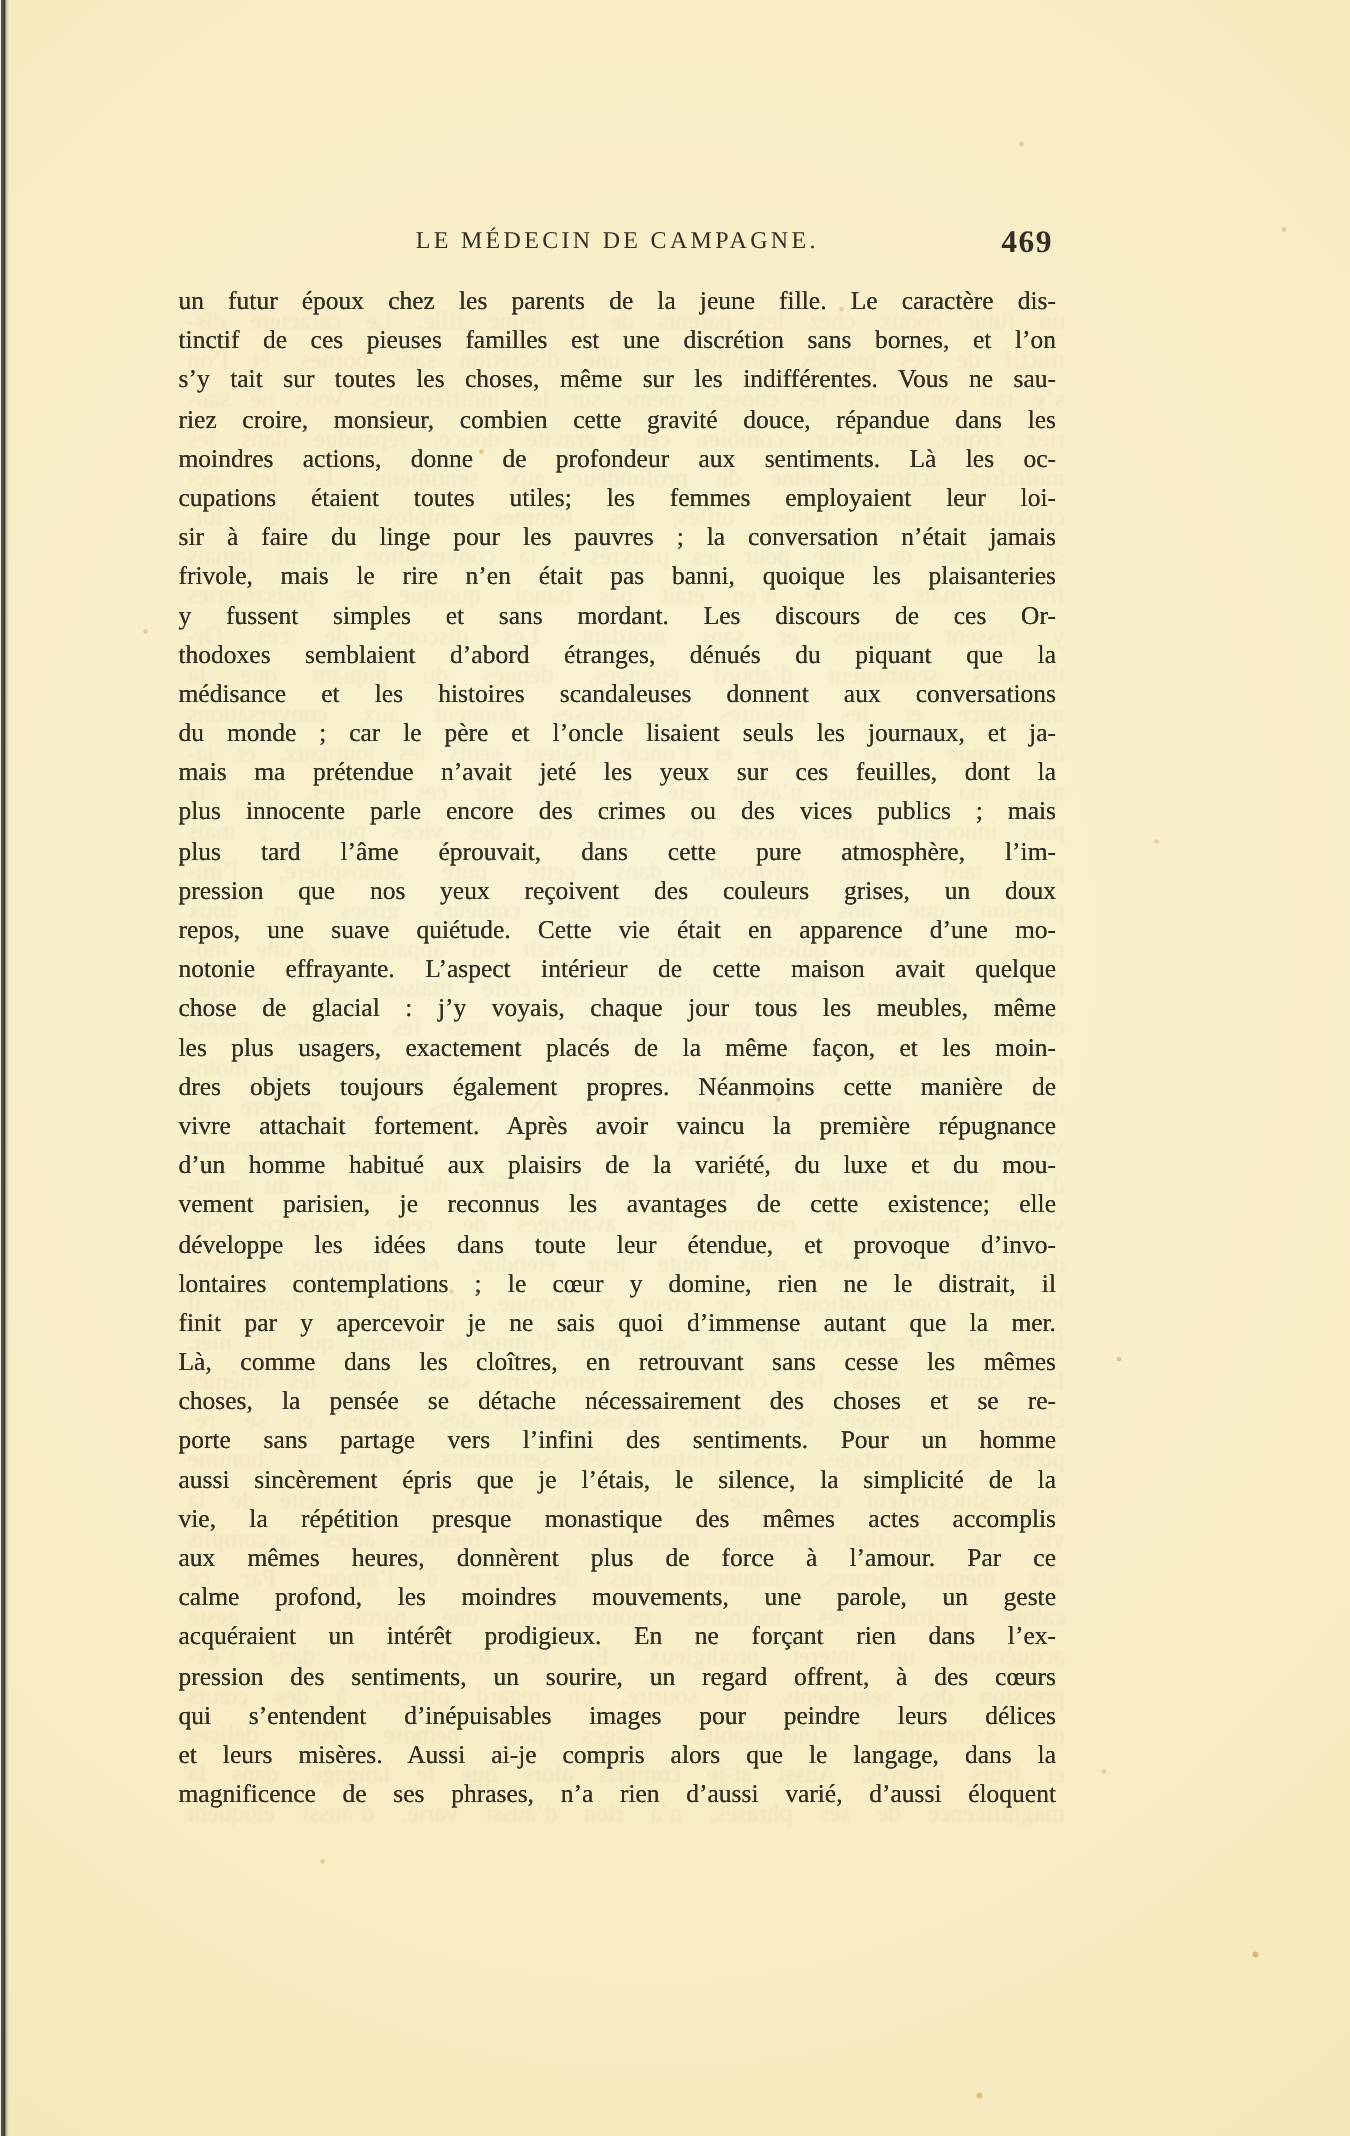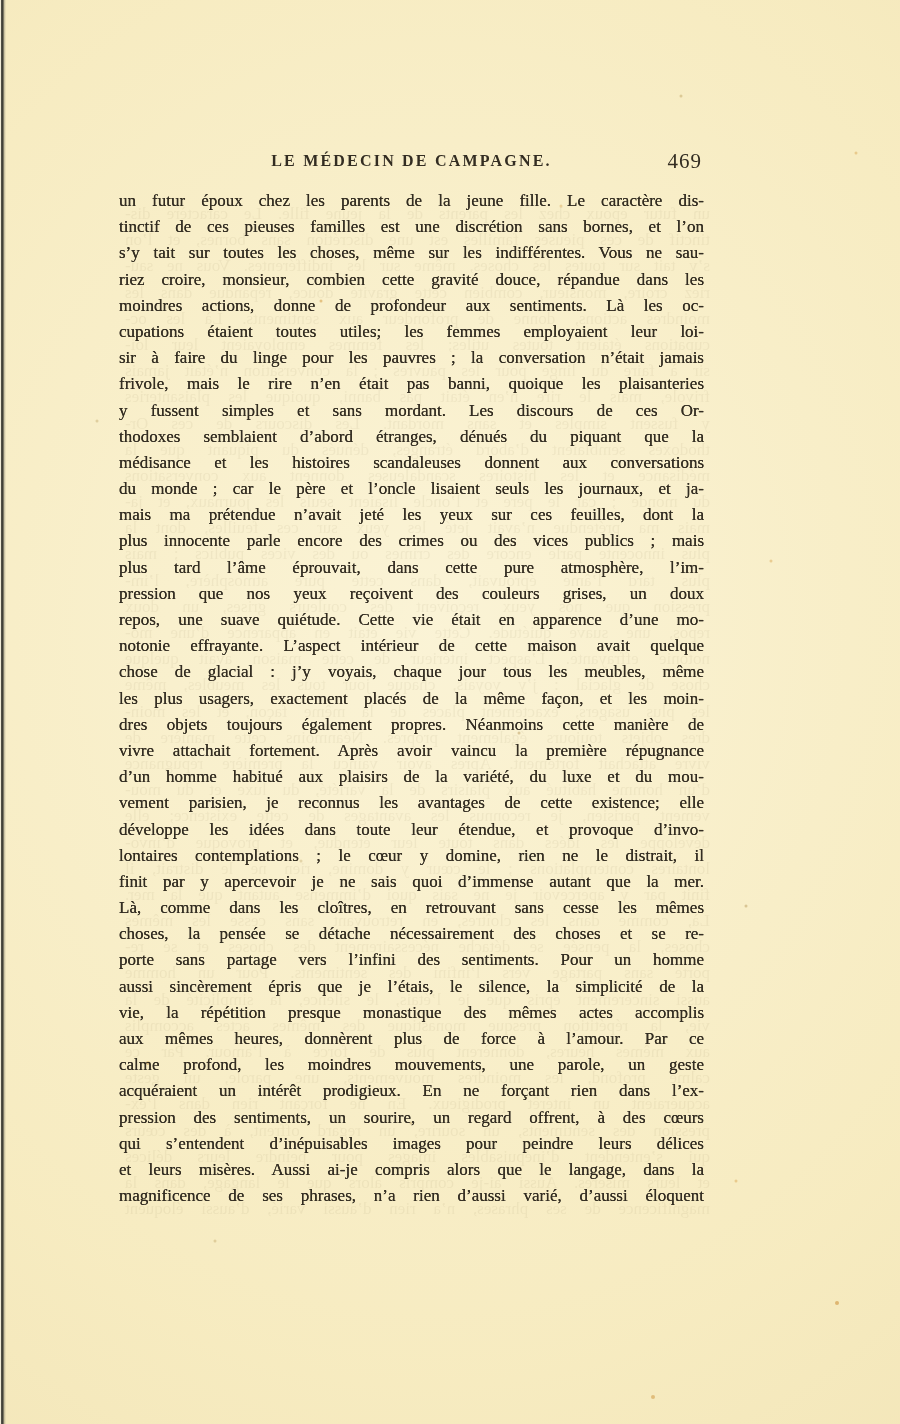--- a/index.html
+++ b/index.html
@@ -56,27 +56,27 @@
       180px 620px 0 0.5px rgba(160,120,50,0.30),
       735px 1180px 0 0.5px rgba(205,140,40,0.35);
   }
 
   .header {
     position: absolute; left: 119px; top: 149px; width: 585px; height: 26px;
   }
   .running-title {
     position: absolute; left: 0; right: 0; top: 3px;
     text-align: center;
-    font-size: 16px; font-weight: 700;
+    font-size: 16px; font-weight: 400;
     letter-spacing: 2.2px;
     white-space: nowrap;
   }
   .page-number {
     position: absolute; right: 2px; top: 0;
-    font-size: 21px; font-weight: 400;
+    font-size: 21px; font-weight: 700;
     letter-spacing: 1px;
   }
 
   .page-body {
     position: absolute; left: 119px; top: 188px; width: 585px;
   }
   .page-body .line {
     height: 26.2px;
     line-height: 26.2px;
     font-size: 17px;

